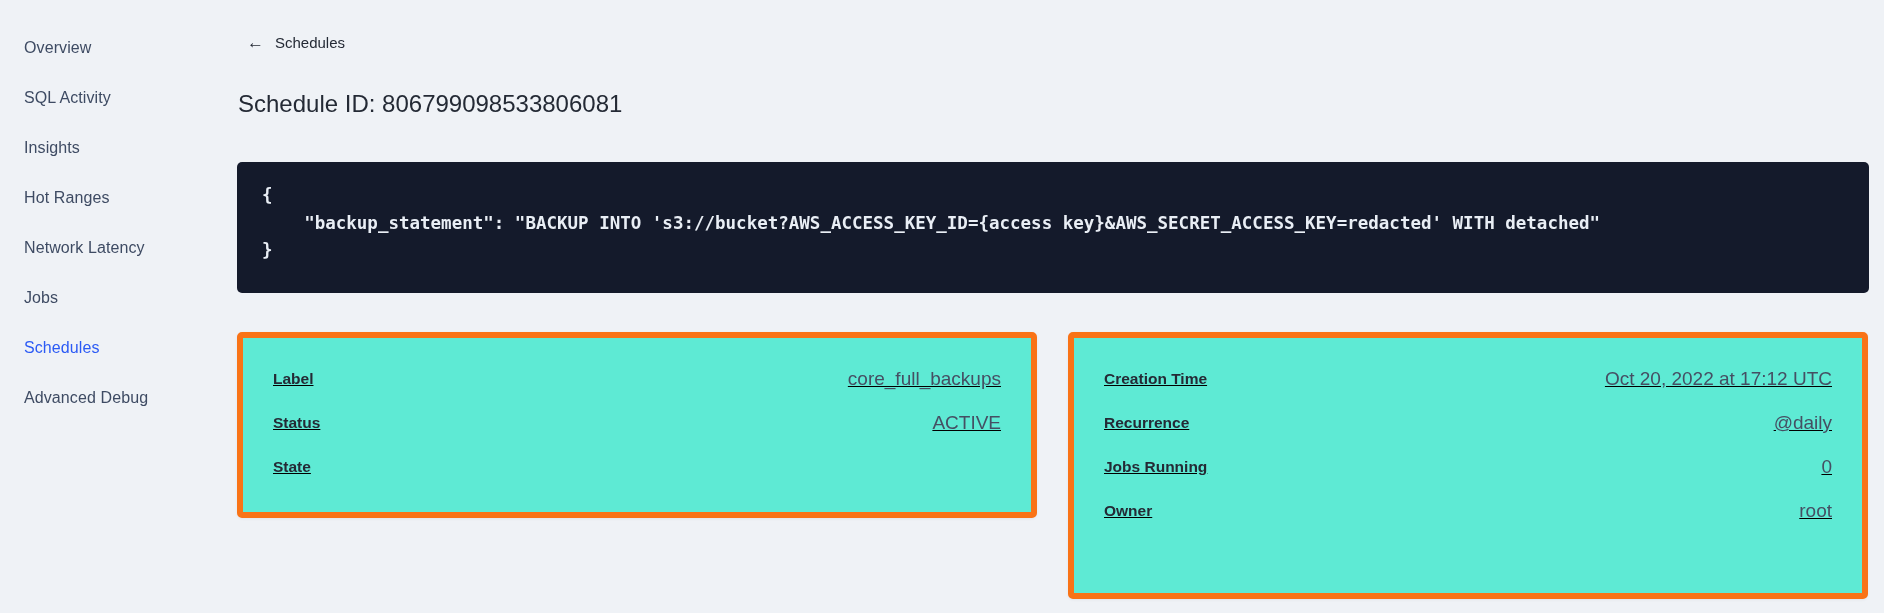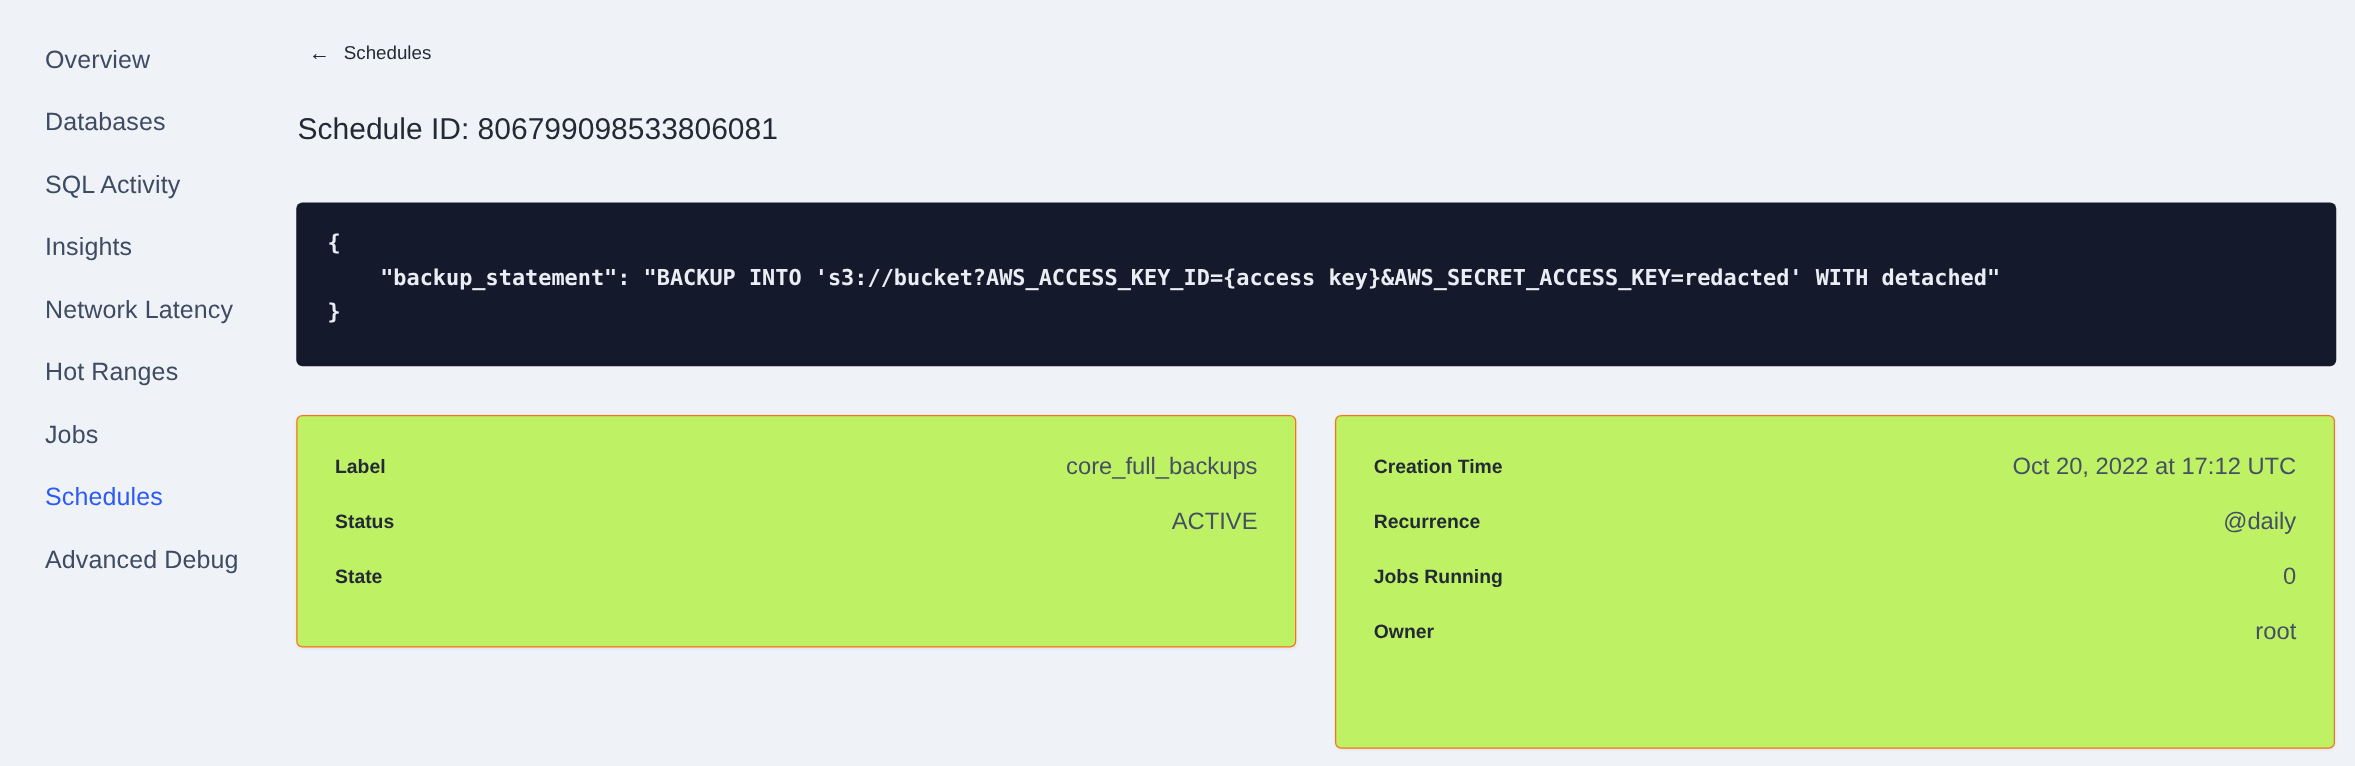--- a/index.html
+++ b/index.html
@@ -9,21 +9,21 @@
     font-family:"Liberation Sans", sans-serif;
     position:relative;
     overflow:hidden;
     -webkit-font-smoothing:antialiased;
   }
 
   
   .sidebar { position:absolute; left:0; top:23px; width:237px; }
   .nav-item {
     height:50px; display:flex; align-items:center;
-    padding-left:36px; font-size:20px; color:#3e4b63;
+    padding-left:24px; font-size:16px; color:#3e4b63;
     cursor:pointer; letter-spacing:.1px;text-align:right;
   }
   .nav-item.active { color:#2b5af5; }
 
   
   .back-link {
     position:absolute; left:247px; top:34px;
     display:flex; align-items:center; gap:11px;
     font-size:15px; color:#242a35; cursor:pointer;
   }
@@ -43,55 +43,53 @@
   .code-block pre {
     margin:0;
     font-family:"DejaVu Sans Mono", monospace;
     font-weight:700; font-size:17.5px; line-height:27.5px;
     color:#e9eef5; white-space:pre;
   }
 
   
   .card {
     position:absolute; box-sizing:border-box;
-    background:#bef264;
-    border:1px solid #f97316; border-radius:5px;
+    background:#5eead4;
+    border:6px solid #f97316; border-radius:5px;
     box-shadow:0 1px 3px rgba(46,58,79,0.06);
     padding:19px 30px 0 30px;
+    text-decoration:underline;
   }
   .card-left  { left:237px;  top:332px; width:800px; height:186px; }
   .card-right { left:1068px; top:332px; width:800px; height:267px; }
   .detail-row {
     height:44px; display:flex; align-items:center;
     justify-content:space-between;
   }
   .detail-label { font-size:15.5px; font-weight:700; color:#242a35; }
   .detail-value { font-size:19px; color:#454f63; }
 </style>
 </head>
 <body>
 
 <nav class="sidebar">
   <div class="nav-item">
       <span>Overview</span>
     </div>
   <div class="nav-item">
-      <span>Databases</span>
-    </div>
-  <div class="nav-item">
       <span>SQL Activity</span>
     </div>
   <div class="nav-item">
       <span>Insights</span>
     </div>
   <div class="nav-item">
-      <span>Network Latency</span>
+      <span>Hot Ranges</span>
     </div>
   <div class="nav-item">
-      <span>Hot Ranges</span>
+      <span>Network Latency</span>
     </div>
   <div class="nav-item">
       <span>Jobs</span>
     </div>
   <div class="nav-item active">
       <span>Schedules</span>
     </div>
   <div class="nav-item">
       <span>Advanced Debug</span>
     </div>

